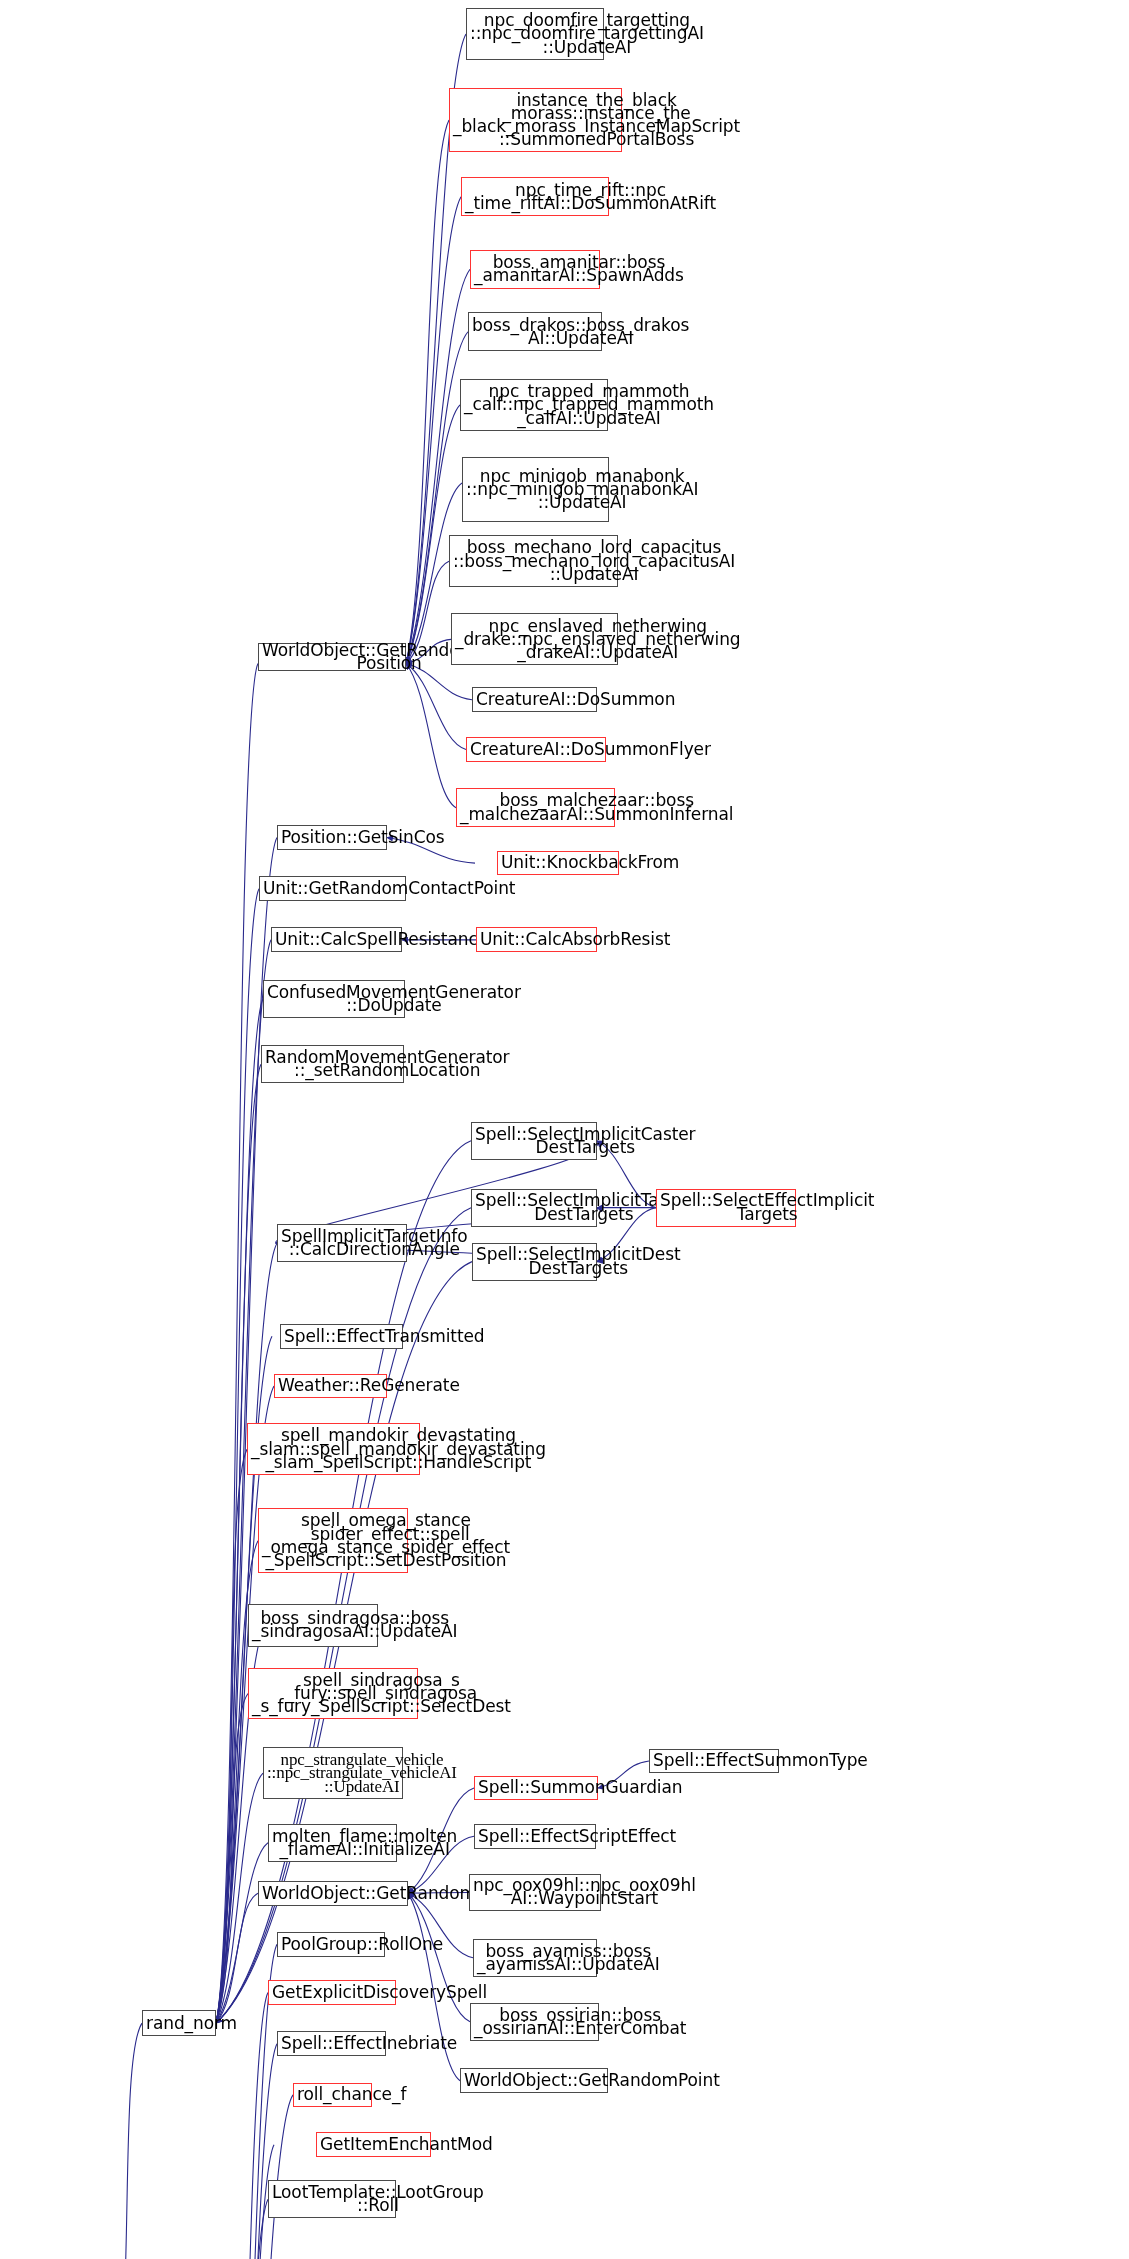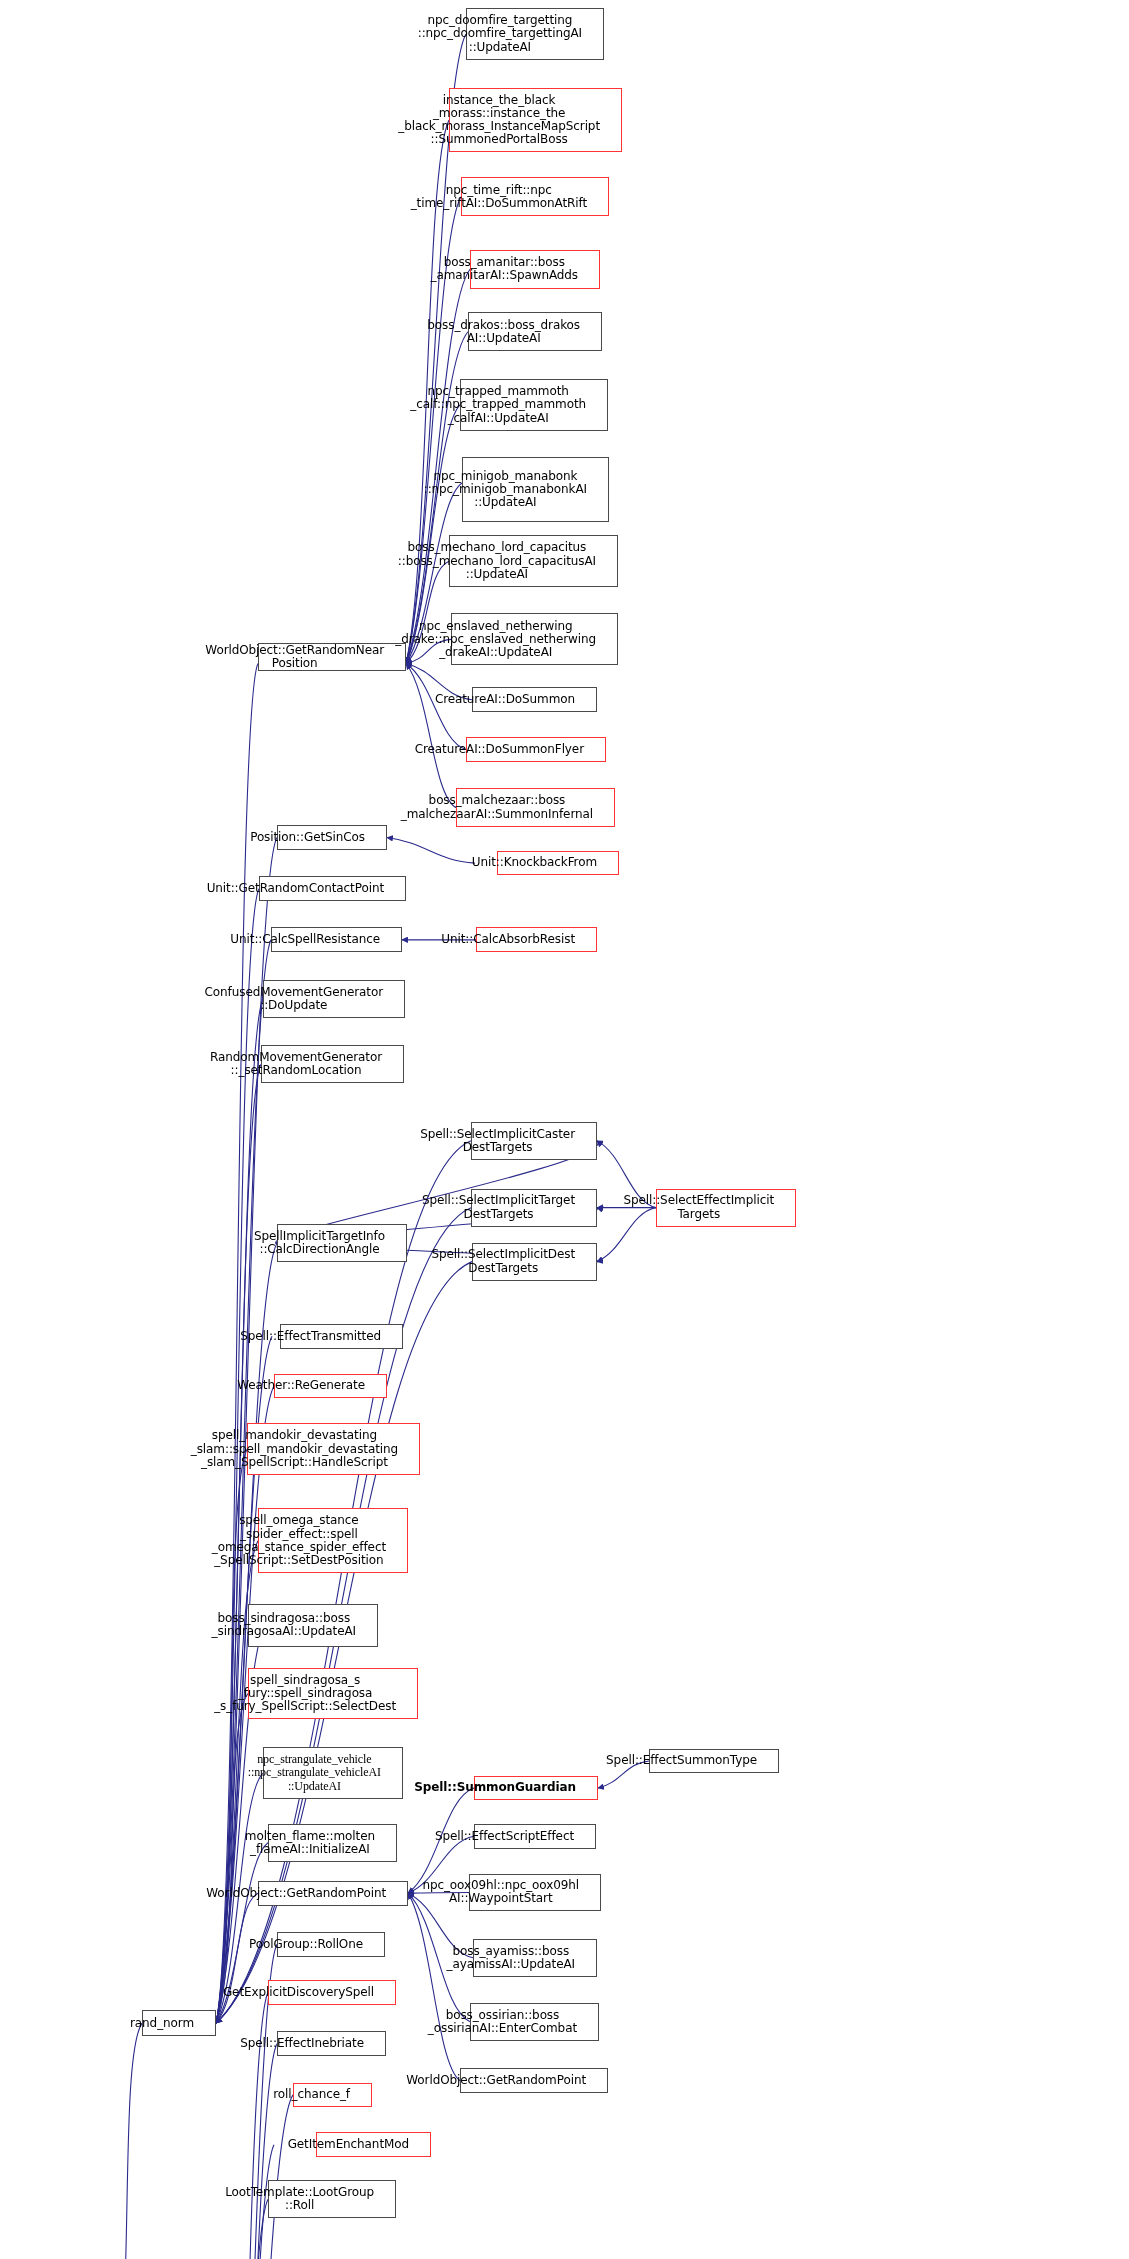--- a/index.html
+++ b/index.html
@@ -21,29 +21,29 @@
     top: 0;
     width: 1129px;
     height: 2259px;
     pointer-events: none;
   }
   .node {
     position: absolute;
     box-sizing: border-box;
     display: flex;
     align-items: center;
-    justify-content: flex-end;
+    justify-content: flex-start;
     text-align: center;
     background: #ffffff;
     border: 1px solid #404040;
     color: #000000;
-    font-size: 12px;
+    font-size: 17px;
     line-height: 13.2px;
     letter-spacing: -0.1px;
-    padding: 1px 21px;
+    padding: 1px 3px;
     white-space: pre-line;
     z-index: 5;
   }
   .node.red {
     border: 1.5px solid #ff3333;
   }
   .node.thick {
     border: 1.6px solid #4a4a4a;
   }
 </style>
@@ -178,21 +178,21 @@
       <div class="node red" style="left: 248px; top: 1667.58px; width: 170px; height: 51.92px;"><span>spell_sindragosa_s
 _fury::spell_sindragosa
 _s_fury_SpellScript::SelectDest</span></div>
       <div class="node thick" style="left: 263px; top: 1747.14px; width: 140px; height: 51.92px; font-family: Liberation Serif, serif;"><span>npc_strangulate_vehicle
 ::npc_strangulate_vehicleAI
 ::UpdateAI</span></div>
       <div class="node thick" style="left: 268px; top: 1823.84px; width: 129px; height: 37.76px;"><span>molten_flame::molten
 _flameAI::InitializeAI</span></div>
       <div class="node thick" style="left: 258px; top: 1880.77px; width: 150px; height: 24.78px;"><span>WorldObject::GetRandomPoint</span></div>
       <div class="node thick" style="left: 649px; top: 1748.64px; width: 130px; height: 24.78px;"><span>Spell::EffectSummonType</span></div>
-      <div class="node red" style="left: 474px; top: 1775.63px; width: 124px; height: 24.78px; font-weight: bold;"><span>Spell::SummonGuardian</span></div>
+      <div class="node red" style="left: 474px; top: 1775.63px; width: 124px; height: 24.78px;"><span>Spell::SummonGuardian</span></div>
       <div class="node thick" style="left: 474px; top: 1823.94px; width: 122px; height: 24.78px;"><span>Spell::EffectScriptEffect</span></div>
       <div class="node thick" style="left: 469px; top: 1873.57px; width: 132px; height: 37.76px;"><span>npc_oox09hl::npc_oox09hl
 AI::WaypointStart</span></div>
       <div class="node thick" style="left: 473px; top: 1938.92px; width: 124px; height: 37.76px;"><span>boss_ayamiss::boss
 _ayamissAI::UpdateAI</span></div>
       <div class="node thick" style="left: 470px; top: 2002.85px; width: 129px; height: 37.76px;"><span>boss_ossirian::boss
 _ossirianAI::EnterCombat</span></div>
       <div class="node thick" style="left: 460px; top: 2068.31px; width: 148px; height: 24.78px;"><span>WorldObject::GetRandomPoint</span></div>
       <div class="node thick" style="left: 277px; top: 1931.91px; width: 108px; height: 24.78px;"><span>PoolGroup::RollOne</span></div>
       <div class="node red" style="left: 268px; top: 1980.22px; width: 128px; height: 24.78px;"><span>GetExplicitDiscoverySpell</span></div>

